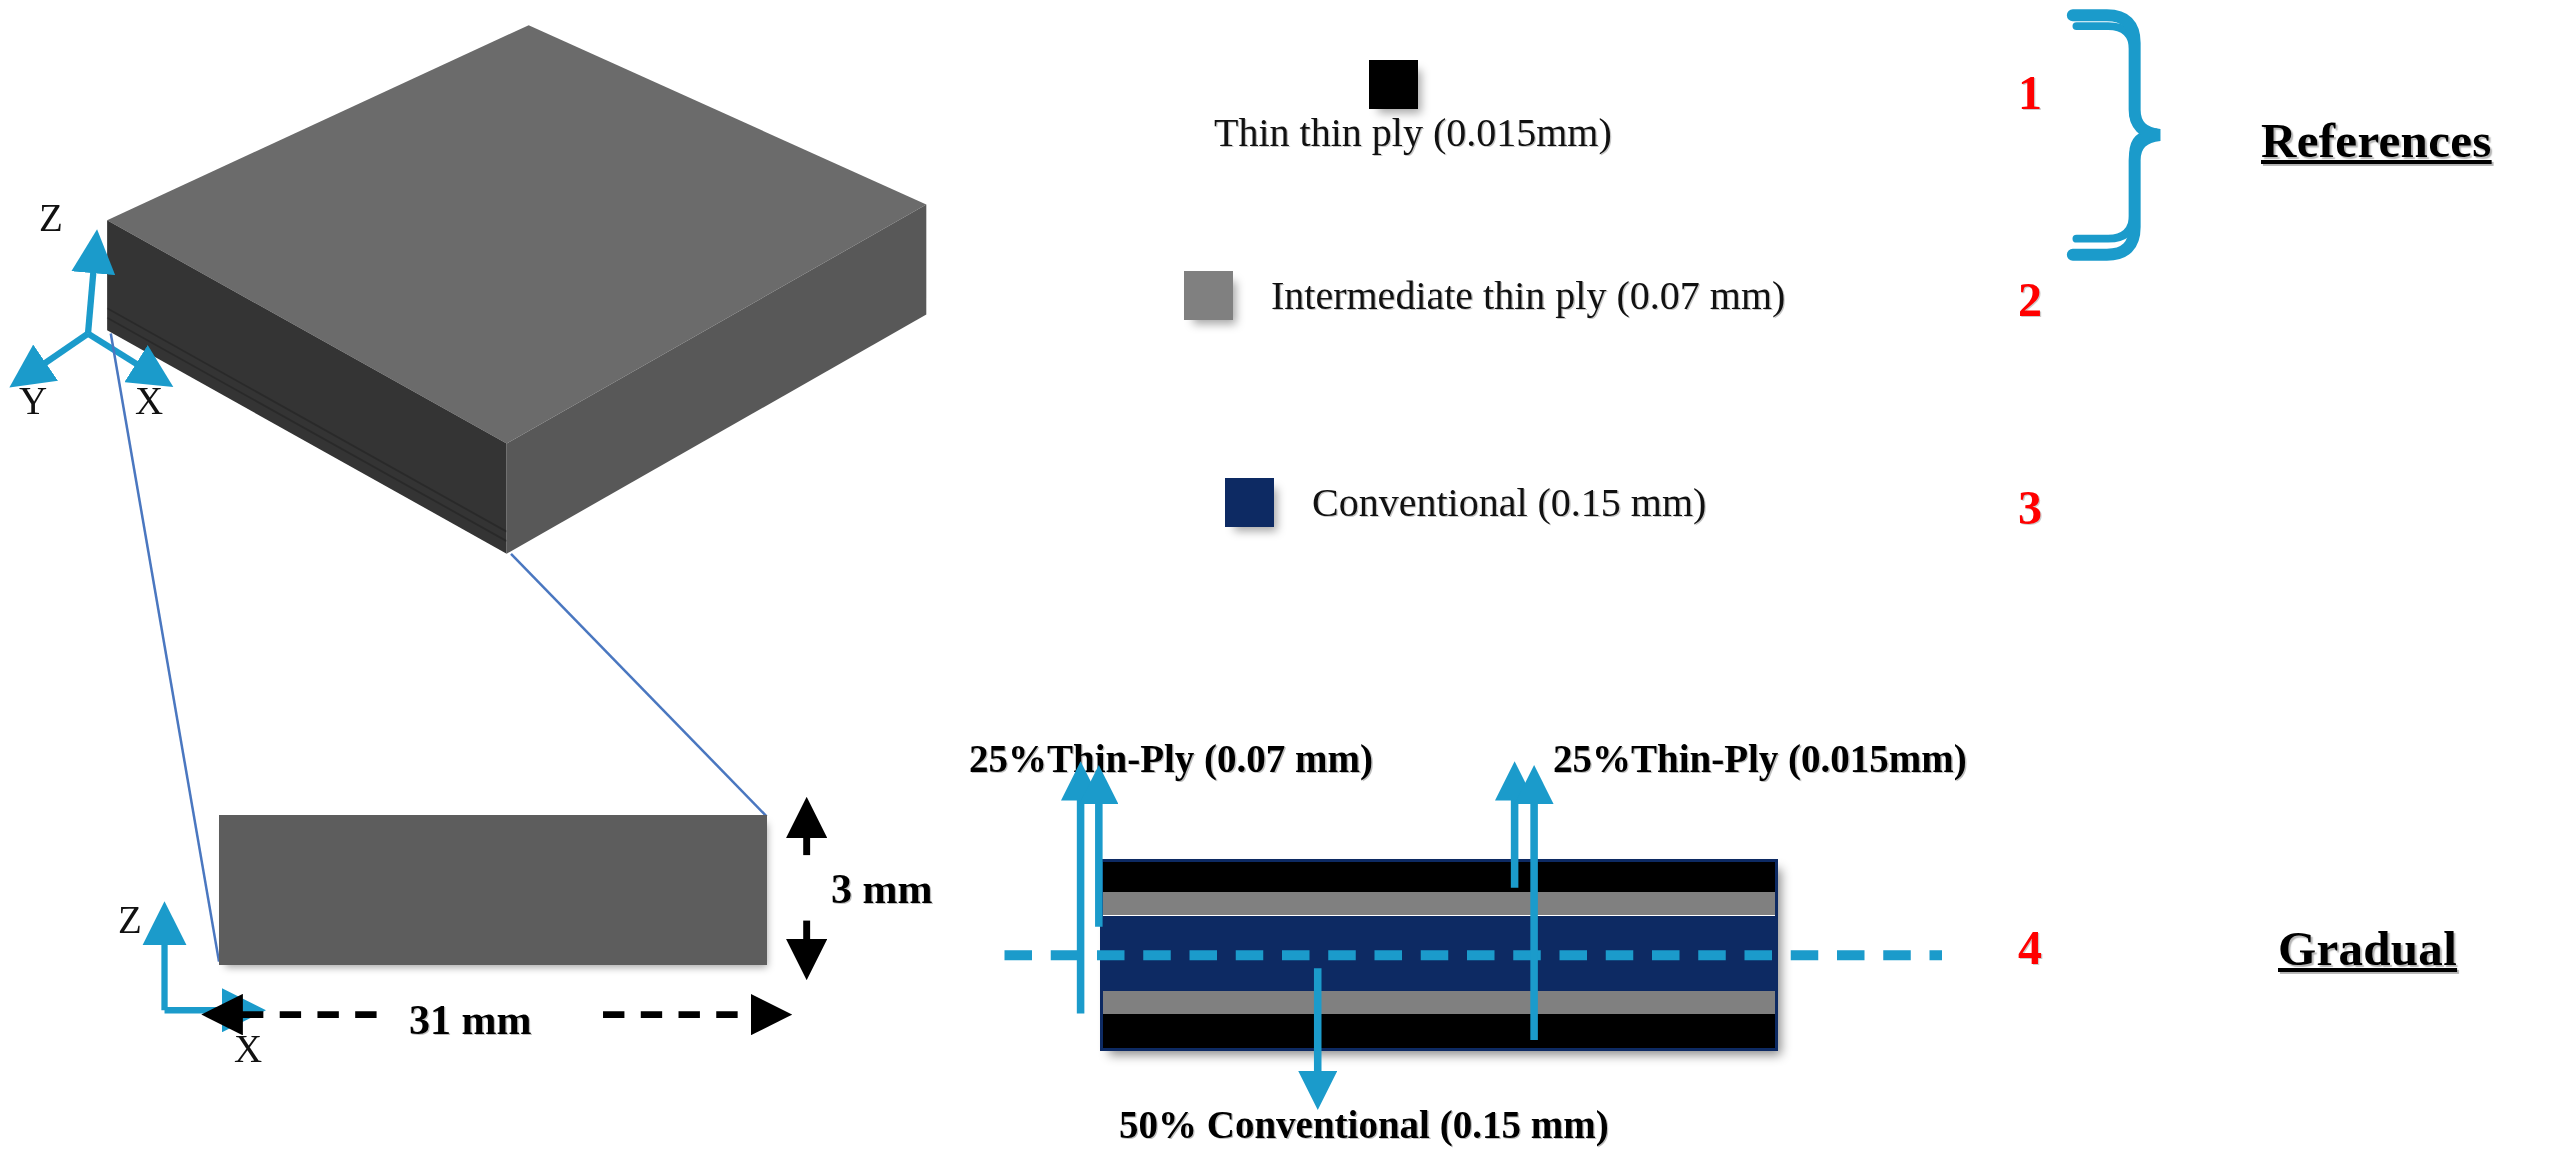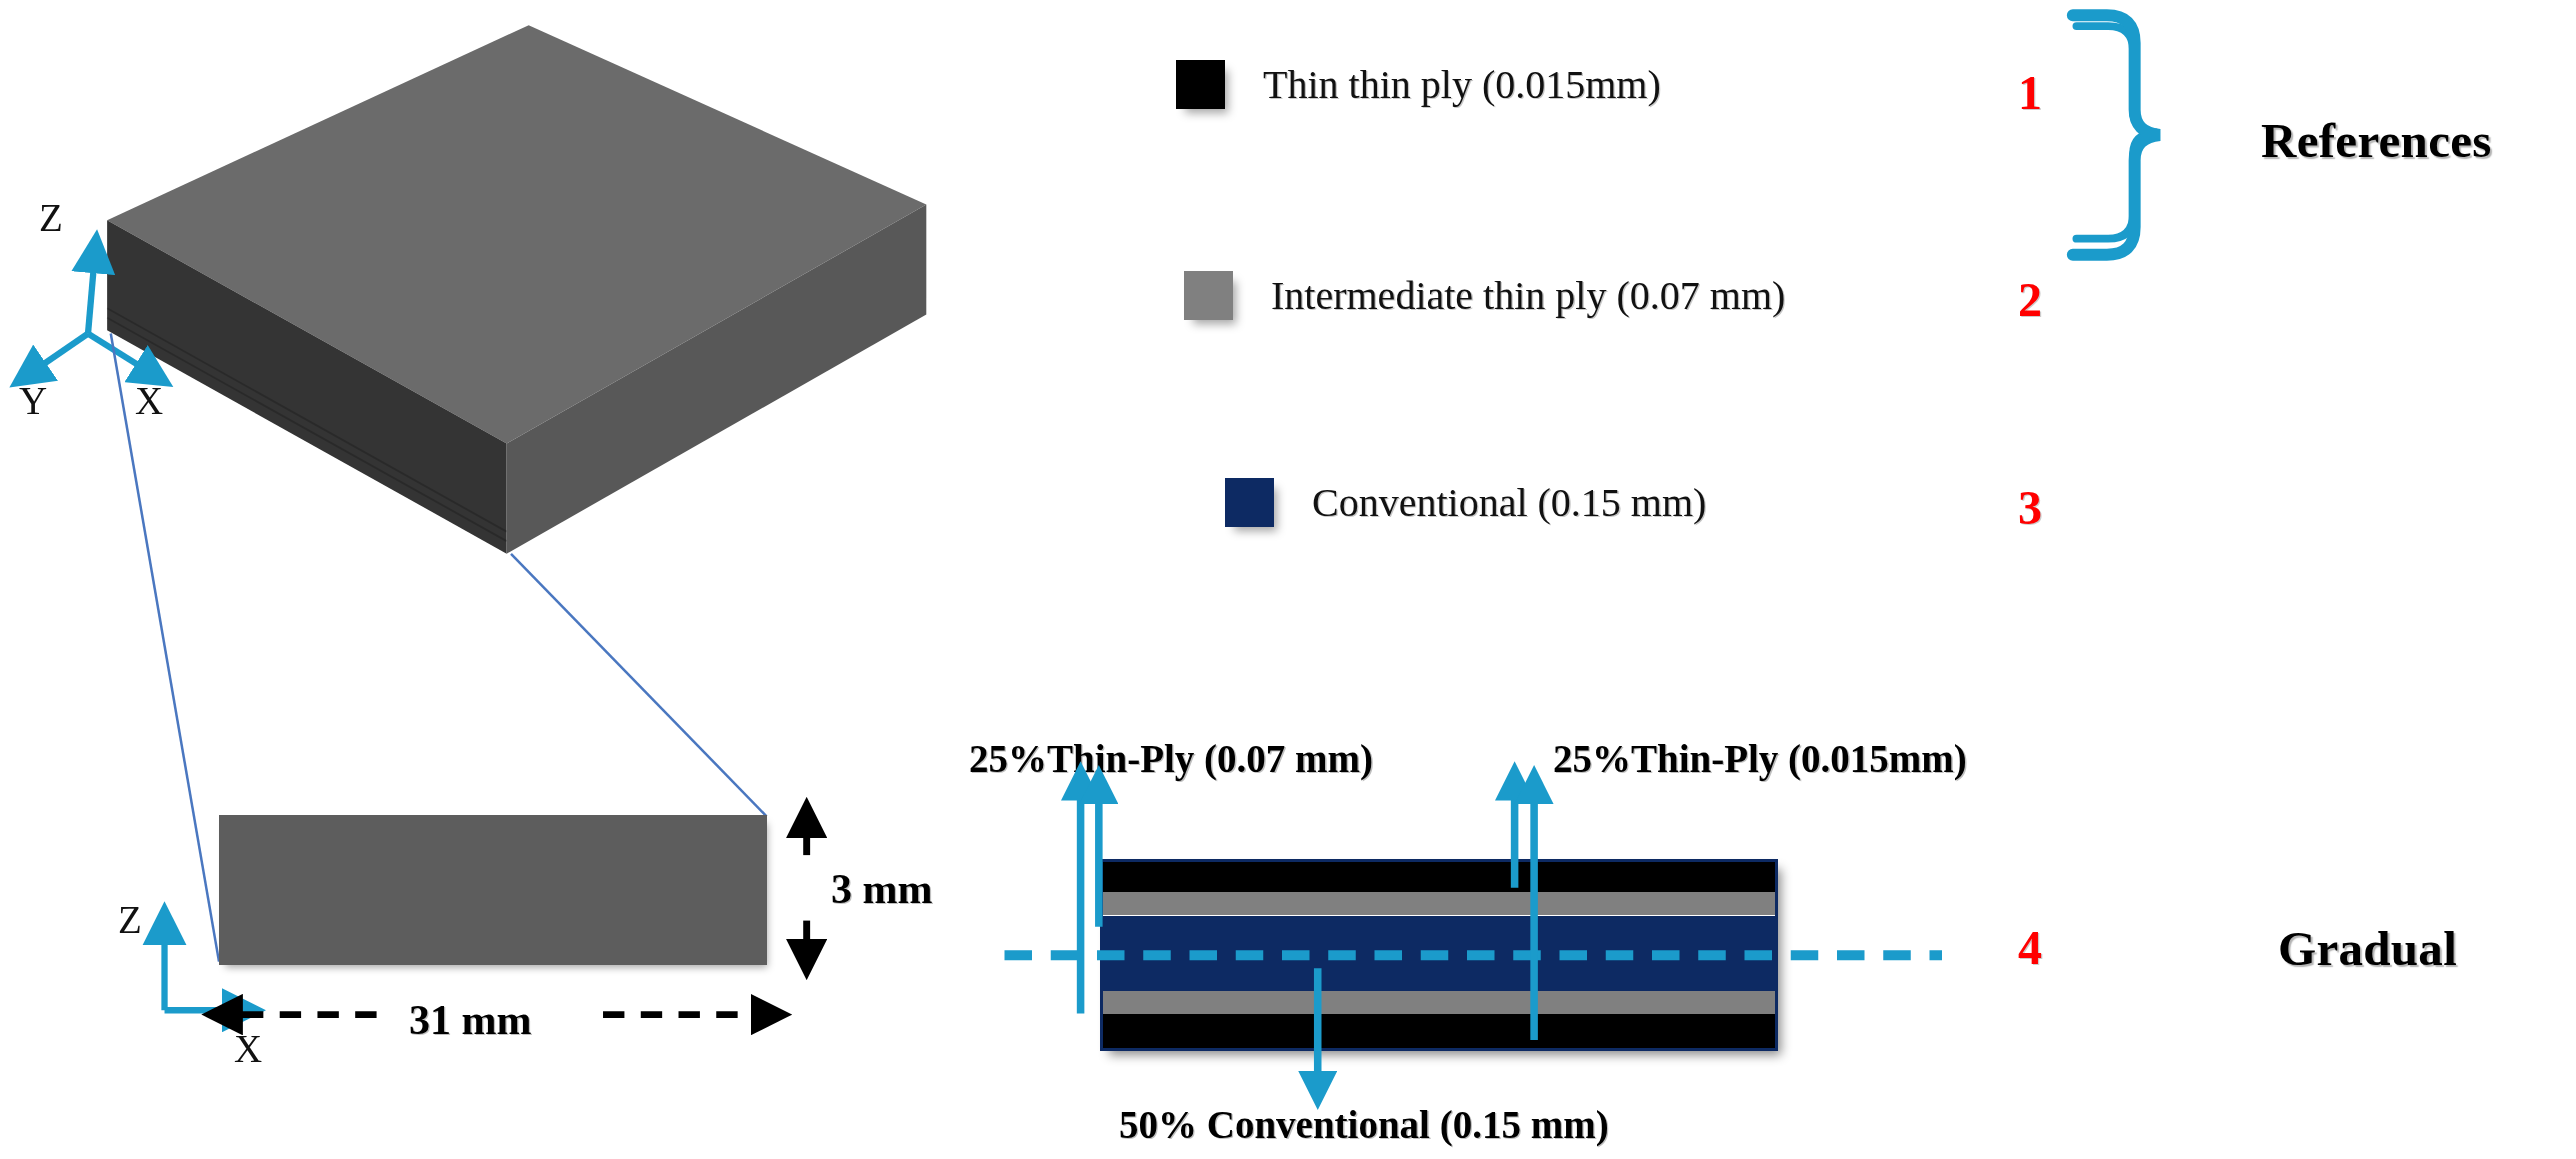--- a/index.html
+++ b/index.html
@@ -13,21 +13,21 @@
   .legend-row{position:absolute;display:flex;align-items:center;}
   .swatch{width:49px;height:49px;display:block;
           box-shadow:6.3px 7.6px 8.8px -2.5px rgba(0,0,0,.35);}
   .legend-label{margin-left:38px;font-size:40px;color:#111;white-space:nowrap;
                 text-shadow:1.3px 1.3px 0.6px rgba(0,0,0,.22);}
 
   .refnum{position:absolute;color:#ff0000;font-weight:bold;font-size:48px;
           font-family:"Liberation Serif","DejaVu Serif",serif;
           text-shadow:1.3px 1.3px 0.6px rgba(0,0,0,.2);}
   .refword{position:absolute;font-weight:bold;font-size:49px;color:#000;
-           letter-spacing:0.3px;text-shadow:1.9px 1.9px 1.3px rgba(0,0,0,.3);}
+           letter-spacing:0.3px;text-shadow:1.9px 1.9px 1.3px rgba(0,0,0,.3);text-decoration:underline;}
 
   
   #stack{position:absolute;left:1100px;top:859px;width:678px;height:192px;
          box-shadow:5.7px 7px 10px -3.1px rgba(0,0,0,.45);}
   #stack .ply{position:absolute;left:0;width:100%;}
 
   
   .csl{position:absolute;font-weight:bold;font-size:39px;color:#000;white-space:nowrap;
        text-shadow:1.3px 1.3px 0.6px rgba(0,0,0,.25);margin-top:6px;}
 
@@ -103,21 +103,21 @@
   <defs>
     <marker id="blkArrowL" markerWidth="6" markerHeight="6" refX="3.4" refY="3" orient="auto" markerUnits="strokeWidth">
       <path d="M0,0 L6,3 L0,6 z" fill="#000"></path>
     </marker>
   </defs>
   <line x1="268" y1="42" x2="18" y2="42" stroke="#000" stroke-width="11" stroke-dasharray="34 26" marker-end="url(#blkArrowL)"></line>
   <line x1="628" y1="42" x2="900" y2="42" stroke="#000" stroke-width="11" stroke-dasharray="34 26" marker-end="url(#blkArrowL)"></line>
 </svg>
 <div class="dimtext nosel" style="left:409px;top:996px;">31 mm</div>
 
-<div class="legend-row" style="left:1176px;top:60px;">
+<div class="legend-row" style="left:1176px;top:60px;flex-direction:column;">
   <span class="swatch" style="background:#000000;"></span>
   <span class="legend-label">Thin thin ply (0.015mm)</span>
 </div>
 
 <div class="legend-row" style="left:1176px;top:271px;margin-left:8px;">
   <span class="swatch" style="background:#808080;"></span>
   <span class="legend-label">Intermediate  thin ply (0.07 mm)</span>
 </div>
 
 <div class="legend-row" style="left:1225px;top:478px;">

